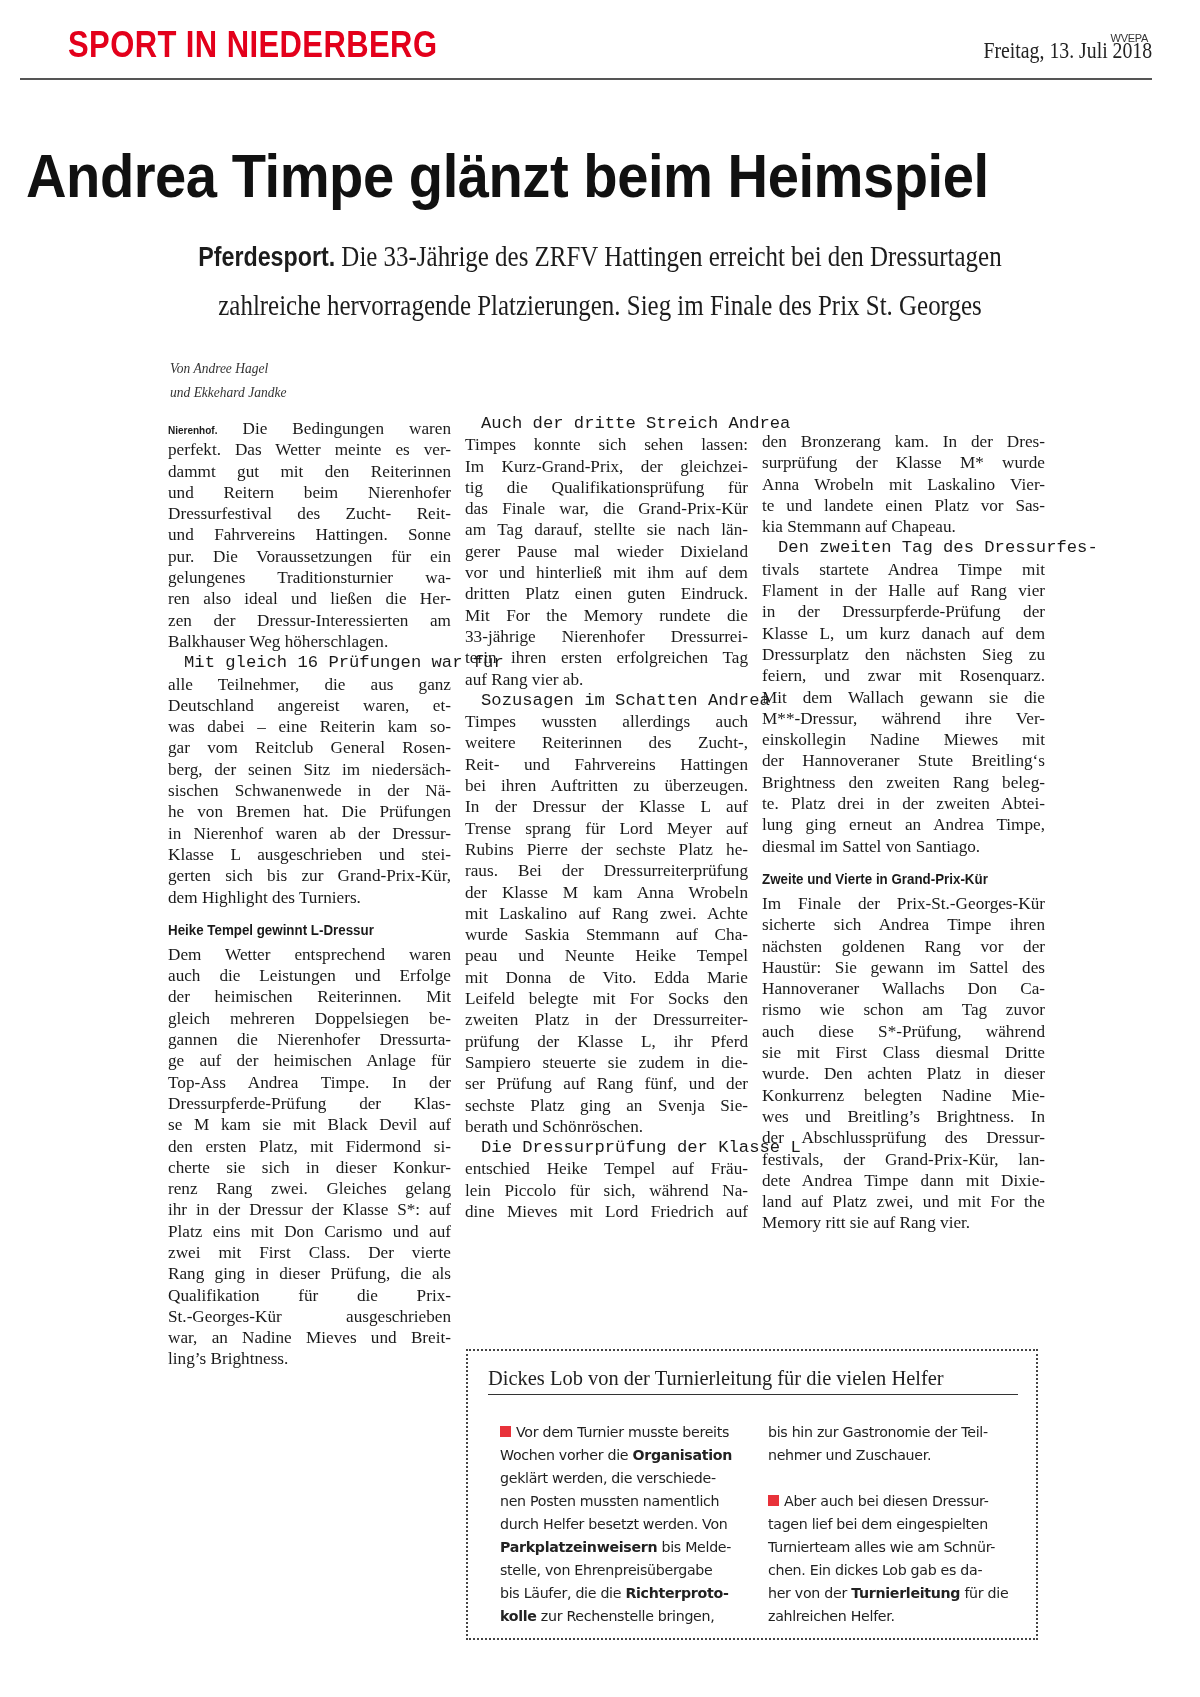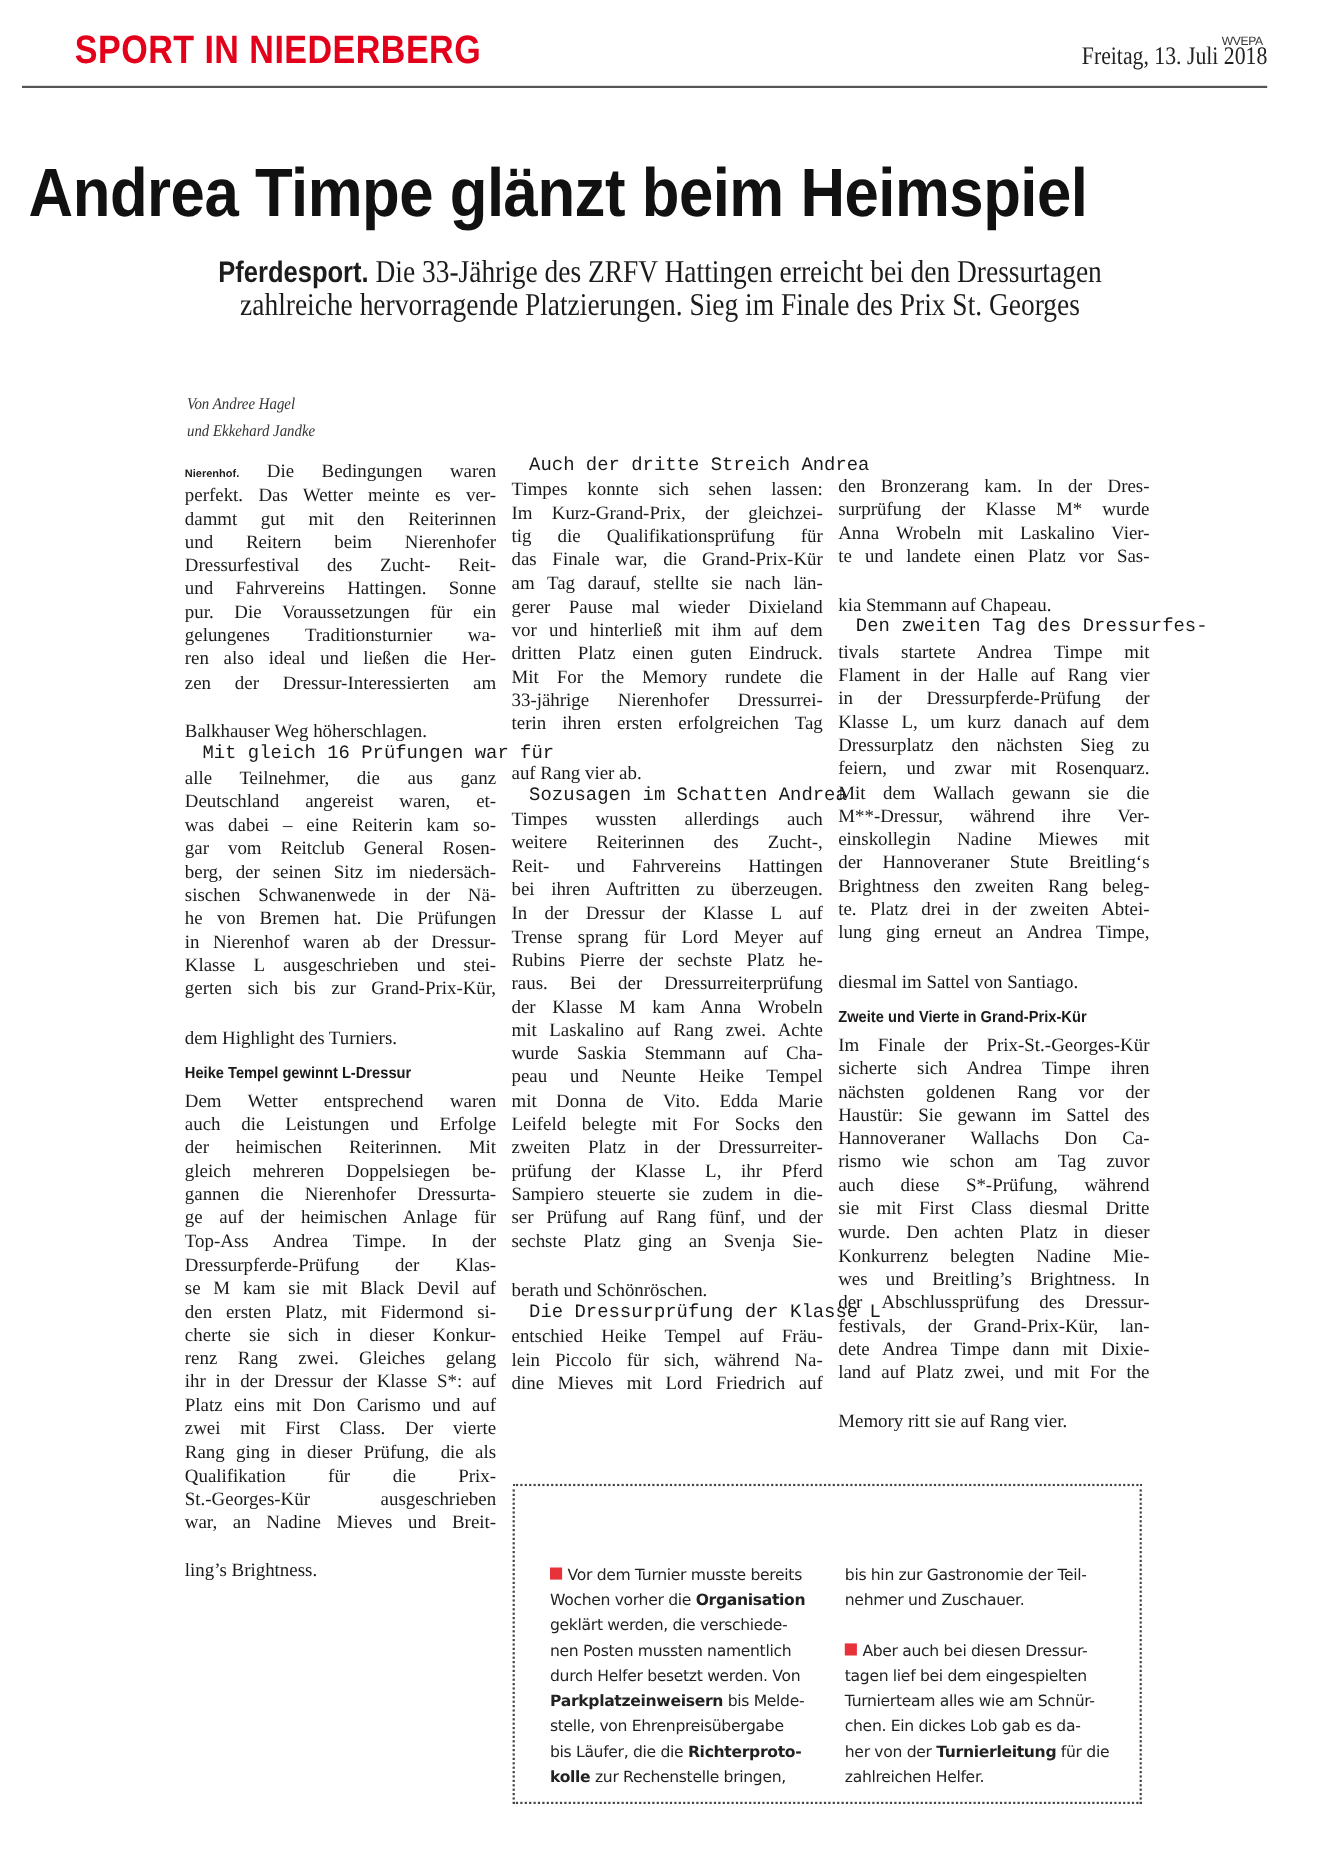--- a/index.html
+++ b/index.html
@@ -5,32 +5,32 @@
   html, body { margin: 0; padding: 0; background: #ffffff; }
   body { width: 1200px; height: 1697px; position: relative; overflow: hidden; color: #1a1a1a; }
 
   .source { position: absolute; right: 52px; top: 8px; font-family: "Liberation Sans", sans-serif; font-size: 11px; color: #333; letter-spacing: -0.3px; margin-top: 24px; }
   .section-title { position: absolute; left: 68px; top: 24px; font-family: "Liberation Sans", sans-serif; font-weight: bold; font-size: 36px; color: #e3001b; transform: scaleX(0.86); transform-origin: left center; letter-spacing: 0.5px; }
   .dateline { position: absolute; right: 48px; top: 38px; font-family: "Liberation Serif", serif; font-size: 23px; color: #222; transform: scaleX(0.86); transform-origin: right center; }
   .rule-top { position: absolute; left: 20px; right: 48px; top: 78px; height: 2px; background: #555; }
 
   .headline { position: absolute; left: 26px; top: 140px; font-family: "Liberation Sans", sans-serif; font-weight: bold; font-size: 62px; color: #111; white-space: nowrap; transform: scaleX(0.905); transform-origin: left center; letter-spacing: -0.5px; }
 
-  .subhead { position: absolute; left: 0; width: 1200px; top: 232px; text-align: center; font-family: "Liberation Serif", serif; font-size: 29px; line-height: 30px; color: #1c1c1c; }
+  .subhead { position: absolute; left: 0; width: 1200px; top: 232px; text-align: center; font-family: "Liberation Serif", serif; font-size: 29px; line-height: 48px; color: #1c1c1c; }
   .subhead .line { display: block; transform: scaleX(0.86); transform-origin: center; white-space: nowrap; }
   .subhead .kicker { font-family: "Liberation Sans", sans-serif; font-weight: bold; font-size: 27px; }
 
   .byline { position: absolute; left: 170px; top: 356px; font-family: "Liberation Serif", serif; font-style: italic; font-size: 15px; line-height: 24px; color: #333; transform: scaleX(0.9); transform-origin: left center; }
 
   .col { position: absolute; top: 418px; width: 283px; font-family: "Liberation Serif", serif; font-size: 17.2px; line-height: 21.3px; color: #1a1a1a; }
   .col1 { left: 168px; }
   .col2 { left: 465px; top: 413px; }
   .col3 { left: 762px; top: 431px; }
   .ln { display: block; white-space: nowrap; text-align: justify; text-align-last: justify; height: 21.3px; overflow: visible; }
-  .ln.last { text-align-last: left; margin-top: 23px; }
+  .ln.last { text-align-last: left; }
   .ln.indent { padding-left: 16px; font-family: Liberation Mono, monospace; }
   .lead { font-family: "Liberation Sans", sans-serif; font-weight: bold; font-size: 10px; }
   .subhd { display: block; font-family: "Liberation Sans", sans-serif; font-weight: bold; font-size: 14.5px; margin-top: 12px; margin-bottom: 3px; height: 21px; transform: scaleX(0.92); transform-origin: left center; white-space: nowrap; }
 
   .infobox { position: absolute; left: 466px; top: 1349px; width: 568px; height: 287px; border: 2px dotted #444; border-top-width: 2px; }
   .infobox-title { position: absolute; left: 20px; top: 14px; width: 530px; font-family: "Liberation Serif", serif; font-size: 22px; color: #222; border-bottom: 1.5px solid #333; padding-bottom: 3px; white-space: nowrap; }
   .infobox-title span { display: inline-block; transform: scaleX(0.93); transform-origin: left center; }
   .box-col { position: absolute; top: 70px; width: 262px; font-family: "DejaVu Sans", sans-serif; font-size: 14.2px; line-height: 23px; color: #222; }
   .box-col1 { left: 32px; }
   .box-col2 { left: 300px; }
@@ -179,20 +179,21 @@
     <span class="ln">Konkurrenz belegten Nadine Mie-</span>
     <span class="ln">wes und Breitling’s Brightness. In</span>
     <span class="ln">der Abschlussprüfung des Dressur-</span>
     <span class="ln">festivals, der Grand-Prix-Kür, lan-</span>
     <span class="ln">dete Andrea Timpe dann mit Dixie-</span>
     <span class="ln">land auf Platz zwei, und mit For the</span>
     <span class="ln last">Memory ritt sie auf Rang vier.</span>
   </div>
 
 <div class="infobox">
+  <div class="infobox-title"><span>Dickes Lob von der Turnierleitung für die vielen Helfer</span></div>
   <div class="box-col box-col1" id="box1">
       <span class="bl"><span class="bullet" style="background: rgb(232, 50, 58);"></span>Vor dem Turnier musste bereits</span>
       <span class="bl">Wochen vorher die <b>Organisation</b></span>
       <span class="bl">geklärt werden, die verschiede-</span>
       <span class="bl">nen Posten mussten namentlich</span>
       <span class="bl">durch Helfer besetzt werden. Von</span>
       <span class="bl"><b>Parkplatzeinweisern</b> bis Melde-</span>
       <span class="bl">stelle, von Ehrenpreisübergabe</span>
       <span class="bl">bis Läufer, die die <b>Richterproto-</b></span>
       <span class="bl"><b>kolle</b> zur Rechenstelle bringen,</span>

